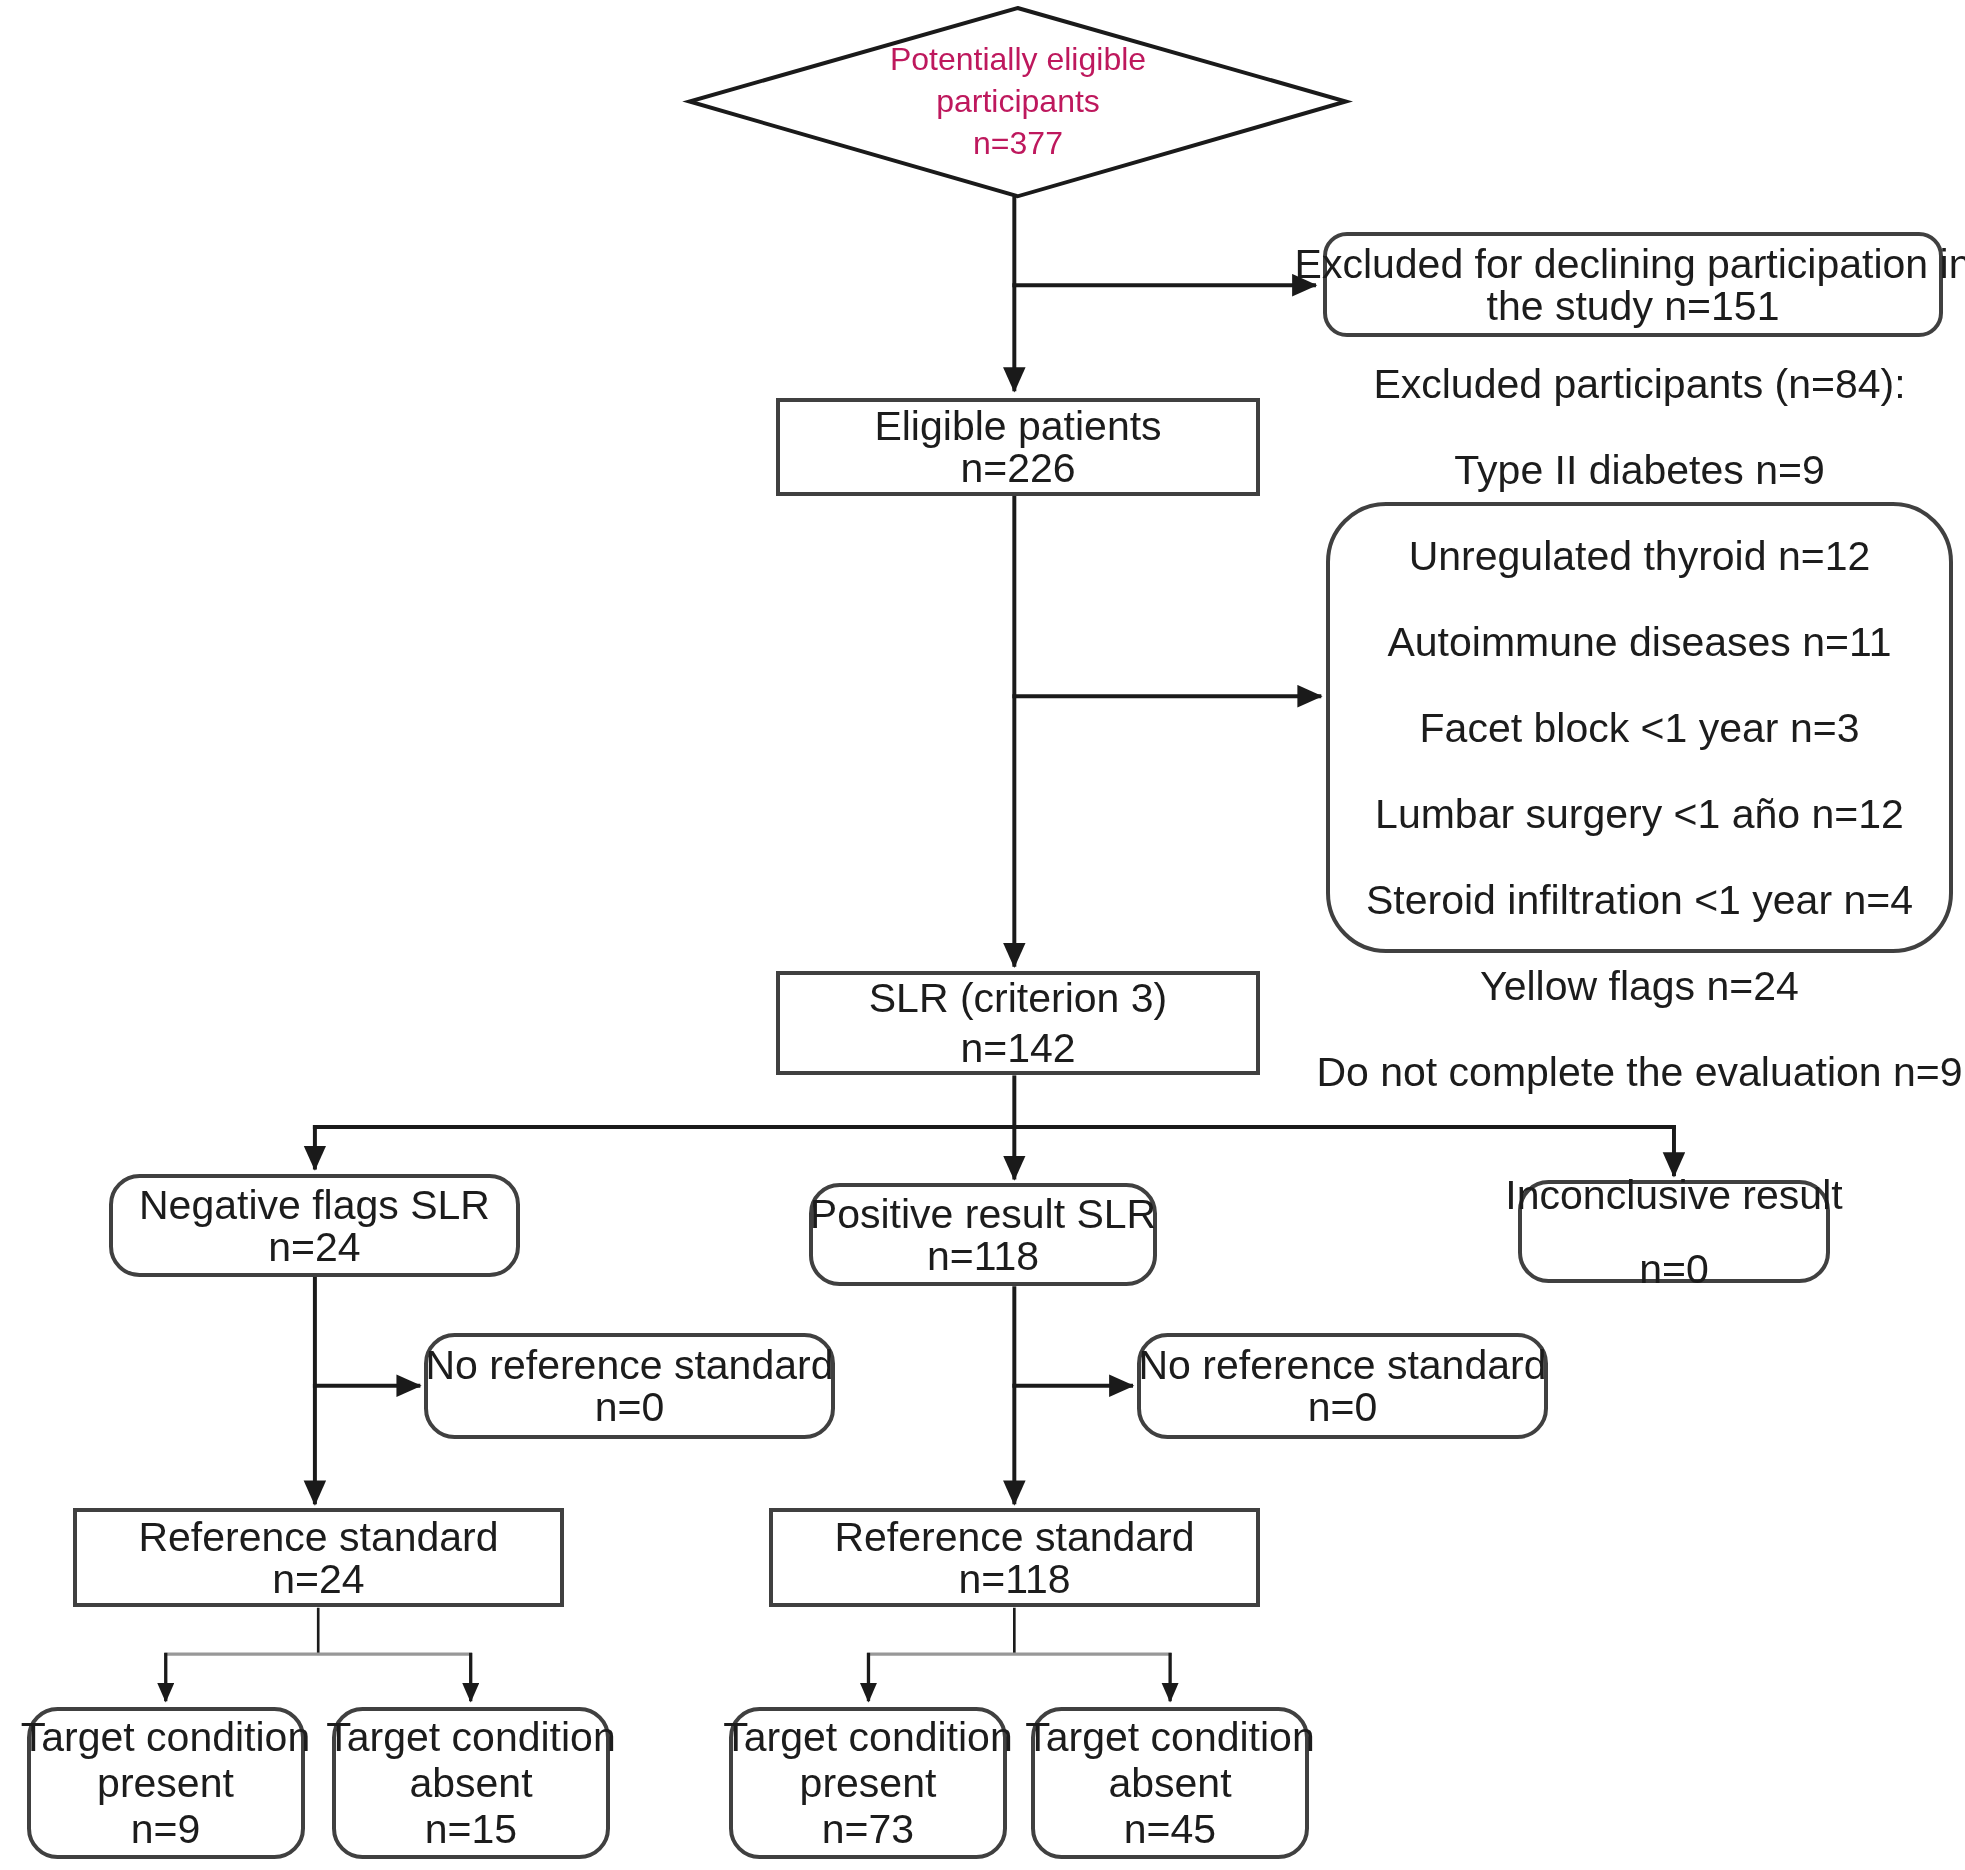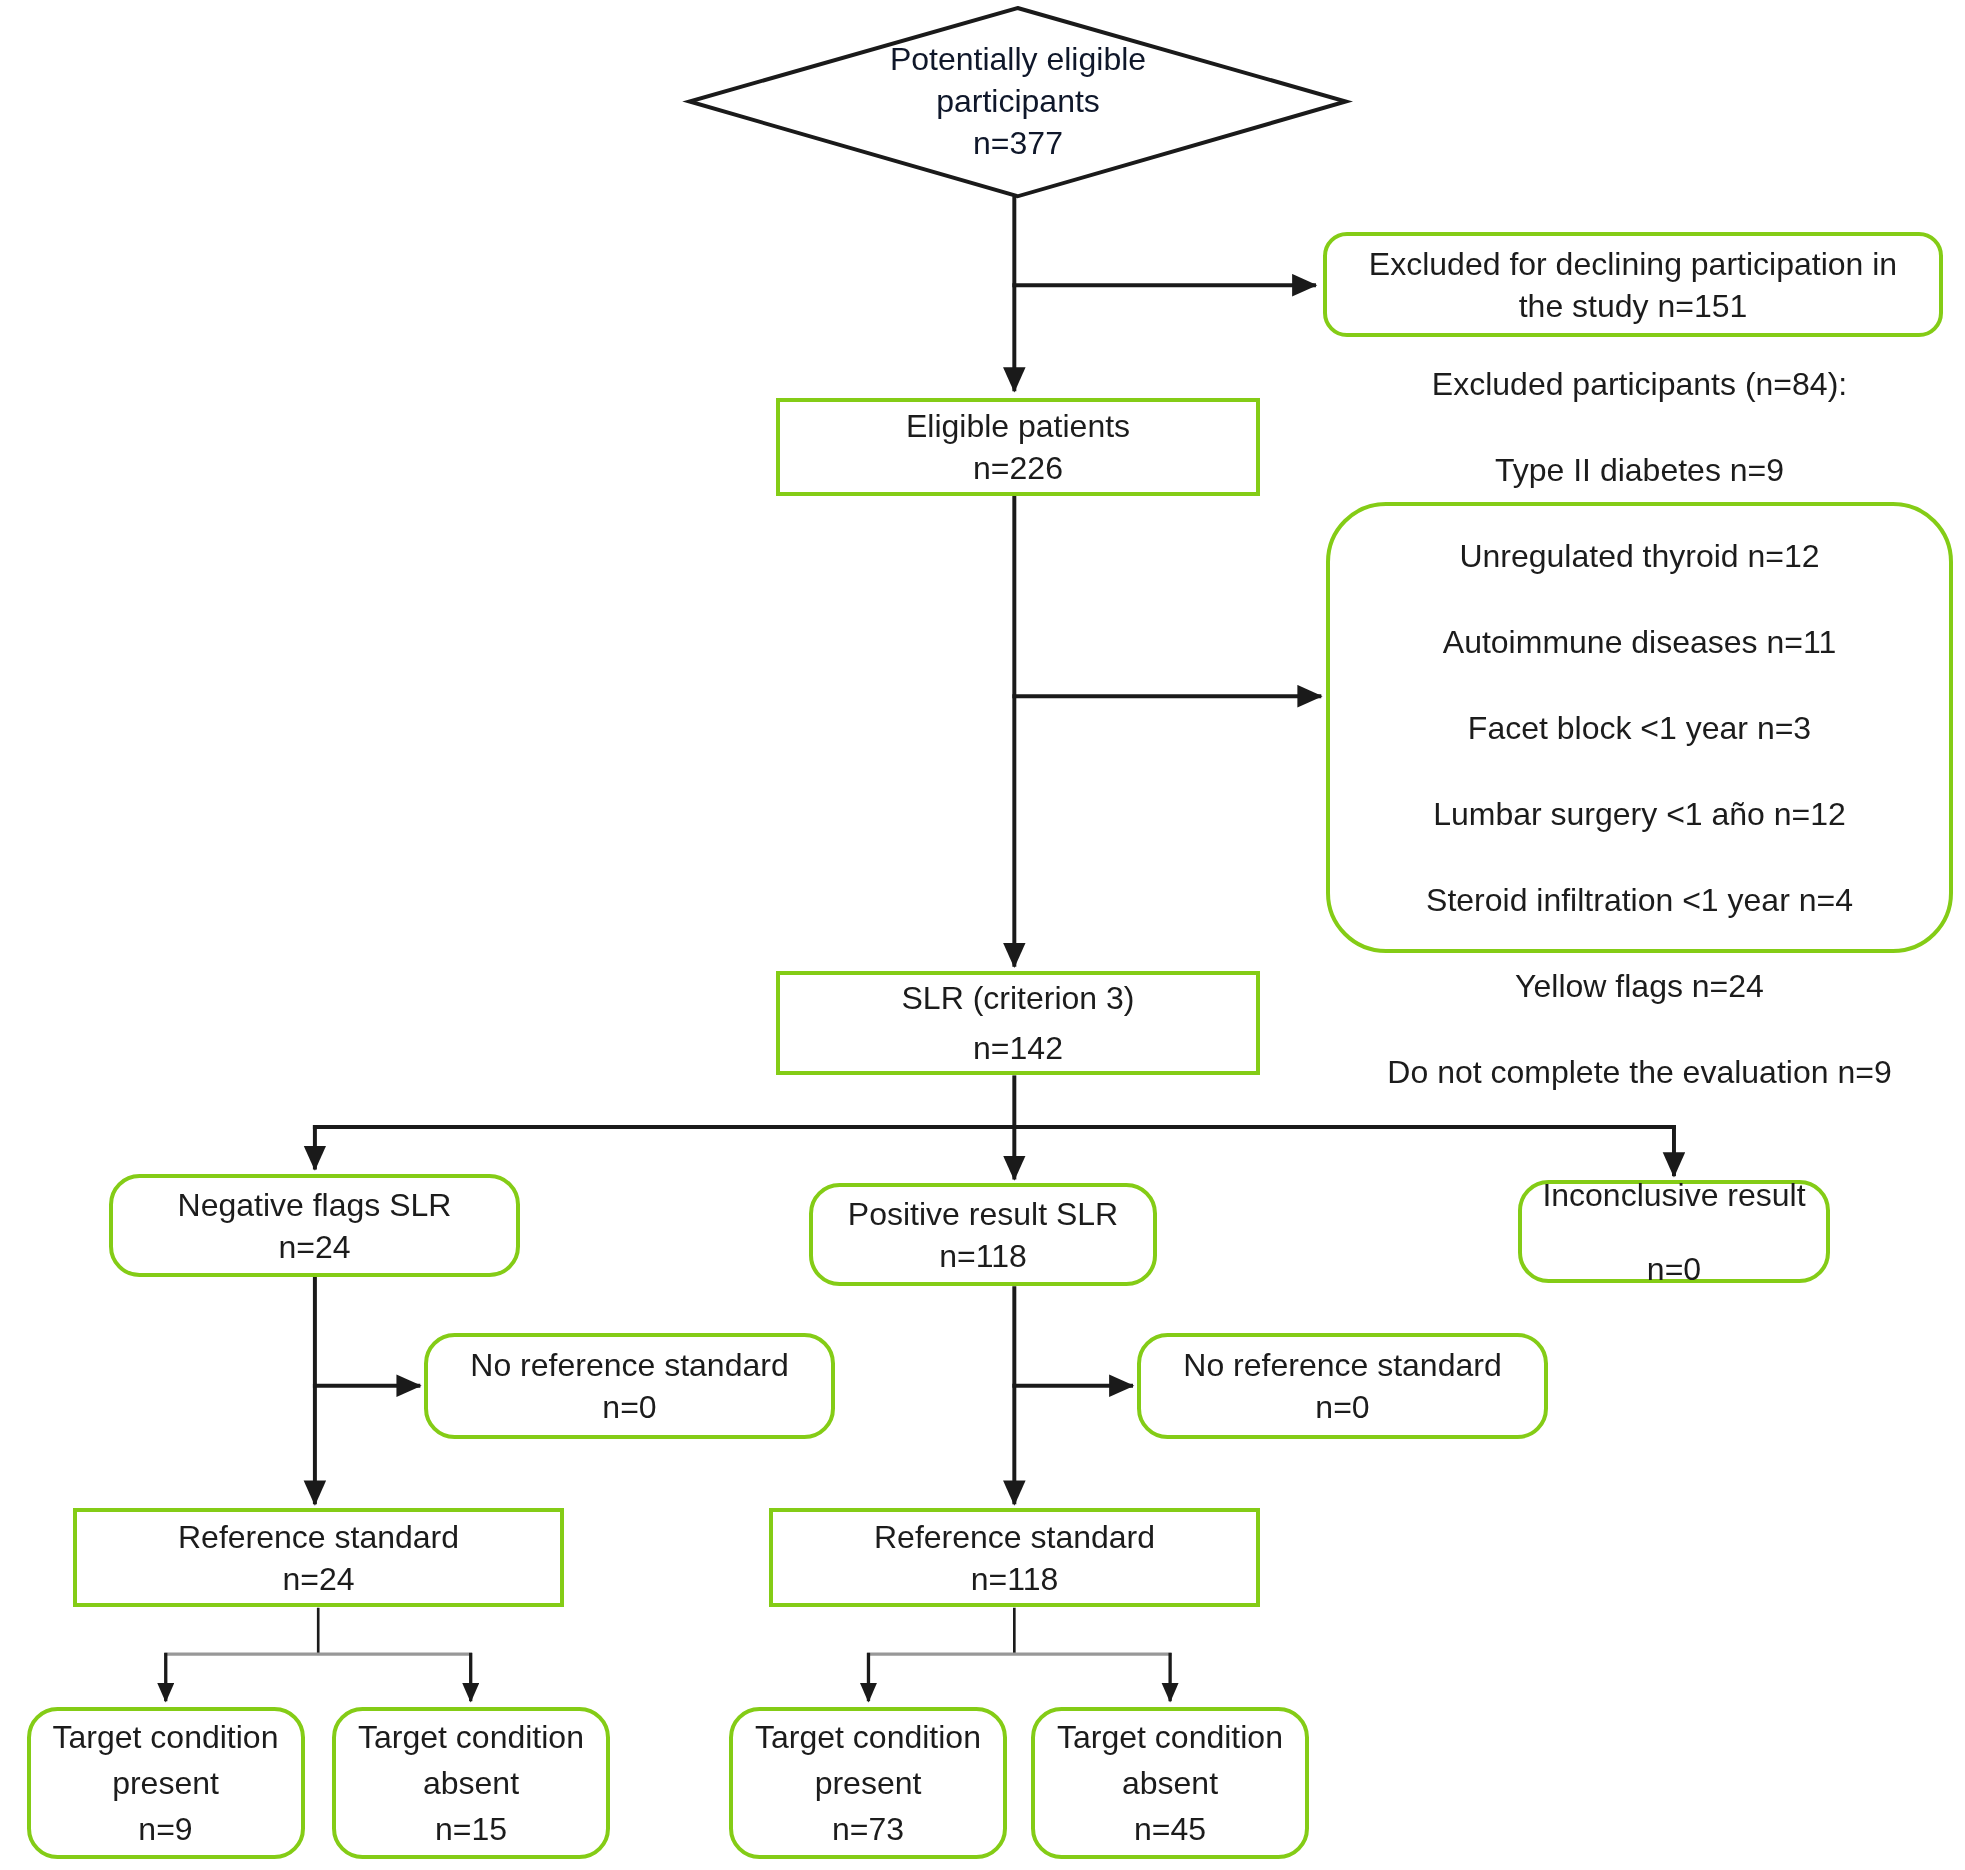--- a/index.html
+++ b/index.html
@@ -20,43 +20,43 @@
     position: absolute;
     left: 0;
     top: 0;
     width: 1965px;
     height: 1871px;
   }
   .box {
     position: absolute;
     box-sizing: border-box;
     background: #ffffff;
-    border: 4px solid #84cc16;
+    border: 4px solid #404040;
     display: flex;
     flex-direction: column;
     justify-content: center;
     align-items: center;
     text-align: center;
-    font-size: 32px;
+    font-size: 41px;
     line-height: 42px;
     color: #1c1c1c;
   }
   .rounded   { border-radius: 30.5px; }
   .rounded-lg{ border-radius: 60px; }
   .ln { white-space: nowrap; }
   .diamond-label {
     position: absolute;
     display: flex;
     flex-direction: column;
     justify-content: center;
     align-items: center;
     text-align: center;
     font-size: 32px;
     line-height: 42px;
-    color: #0f172a;
+    color: #be185d;
     background: transparent;
   }
   .list-box { line-height: 46px; gap: 40px; }
 </style>
 </head>
 <body>
 
 <div id="canvas">
 
   <svg id="connectors" viewBox="0 0 2964 2822" xmlns="http://www.w3.org/2000/svg">

